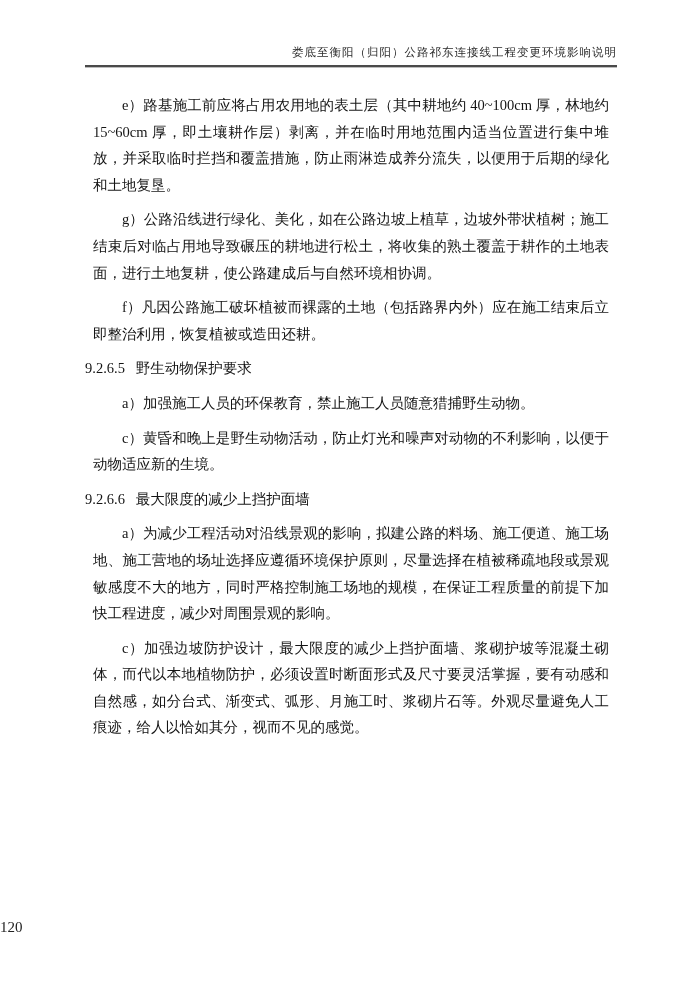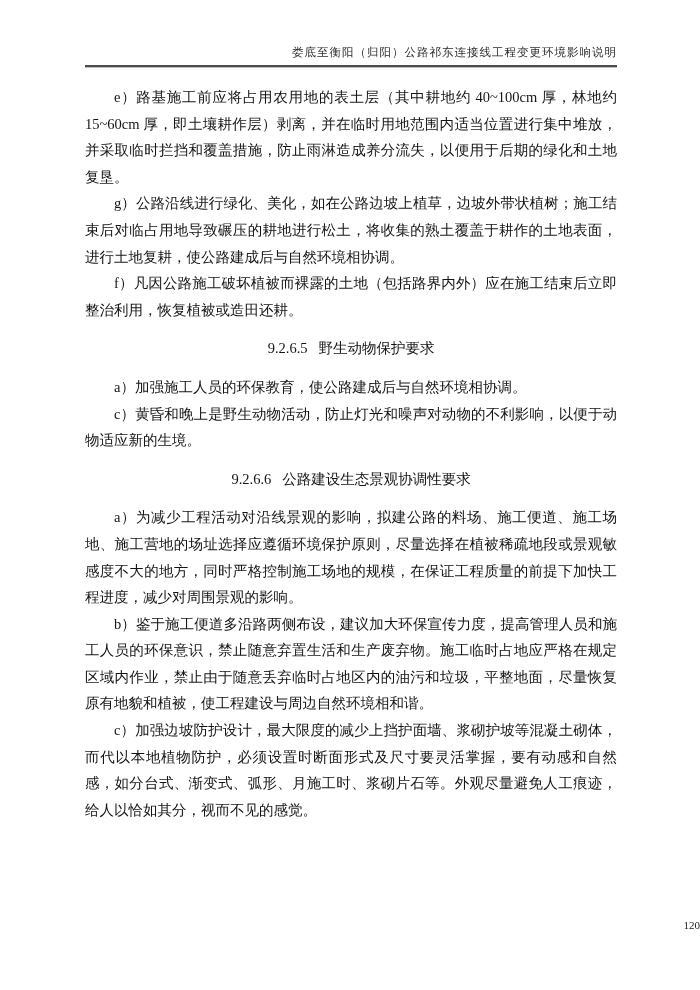--- a/index.html
+++ b/index.html
@@ -39,38 +39,38 @@
   .doc-body {
     position: absolute;
     top: 84px;
     left: 85px;
     width: 532px;
     font-size: 14.5px;
     line-height: 26.6px;
     text-align: justify;
   }
   .para {
-    margin: 0;
+    margin: 8px;
     text-indent: 2em;
   }
   .heading {
-    margin: 12px;
+    margin: 0;
     text-indent: 0;
-    text-align: center;
+    text-align: left;
   }
   .heading .hnum {
     margin-right: 0.75em;
   }
   .footer {
     position: absolute;
     top: 919px;
     left: 0;
     width: 700px;
-    text-align: right;
-    font-size: 11px;
+    text-align: left;
+    font-size: 15px;
     color: #222222;
   }
 </style>
 </head>
 <body>
 
 <div class="page">
 
   <div class="header-text">娄底至衡阳（归阳）公路祁东连接线工程变更环境影响说明</div>
   <div class="header-rule"></div>
@@ -80,32 +80,31 @@
     <p class="para">e）路基施工前应将占用农用地的表土层（其中耕地约 40~100cm 厚，林地约 15~60cm 厚，即土壤耕作层）剥离，并在临时用地范围内适当位置进行集中堆放，并采取临时拦挡和覆盖措施，防止雨淋造成养分流失，以便用于后期的绿化和土地复垦。</p>
 
     <p class="para">g）公路沿线进行绿化、美化，如在公路边坡上植草，边坡外带状植树；施工结束后对临占用地导致碾压的耕地进行松土，将收集的熟土覆盖于耕作的土地表面，进行土地复耕，使公路建成后与自然环境相协调。</p>
 
     <p class="para">f）凡因公路施工破坏植被而裸露的土地（包括路界内外）应在施工结束后立即整治利用，恢复植被或造田还耕。</p>
 
     <p class="heading">
       <span class="hnum">9.2.6.5</span><span>野生动物保护要求</span>
     </p>
 
-    <p class="para">a）加强施工人员的环保教育，使公路建成后与自然环境相协调。</p>
+    <p class="para">a）加强施工人员的环保教育，禁止施工人员随意猎捕野生动物。</p>
 
 
     <p class="para">c）黄昏和晚上是野生动物活动，防止灯光和噪声对动物的不利影响，以便于动物适应新的生境。</p>
 
     <p class="heading">
-      <span class="hnum">9.2.6.6</span><span>公路建设生态景观协调性要求</span>
+      <span class="hnum">9.2.6.6</span><span>最大限度的减少上挡护面墙</span>
     </p>
 
     <p class="para">a）为减少工程活动对沿线景观的影响，拟建公路的料场、施工便道、施工场地、施工营地的场址选择应遵循环境保护原则，尽量选择在植被稀疏地段或景观敏感度不大的地方，同时严格控制施工场地的规模，在保证工程质量的前提下加快工程进度，减少对周围景观的影响。</p>
 
-    <p class="para">b）鉴于施工便道多沿路两侧布设，建议加大环保宣传力度，提高管理人员和施工人员的环保意识，禁止随意弃置生活和生产废弃物。施工临时占地应严格在规定区域内作业，禁止由于随意丢弃临时占地区内的油污和垃圾，平整地面，尽量恢复原有地貌和植被，使工程建设与周边自然环境相和谐。</p>
 
     <p class="para">c）加强边坡防护设计，最大限度的减少上挡护面墙、浆砌护坡等混凝土砌体，而代以本地植物防护，必须设置时断面形式及尺寸要灵活掌握，要有动感和自然感，如分台式、渐变式、弧形、月施工时、浆砌片石等。外观尽量避免人工痕迹，给人以恰如其分，视而不见的感觉。</p>
 
   </div>
 
   <div class="footer">
     <span>120</span>
   </div>
 
 </div>

